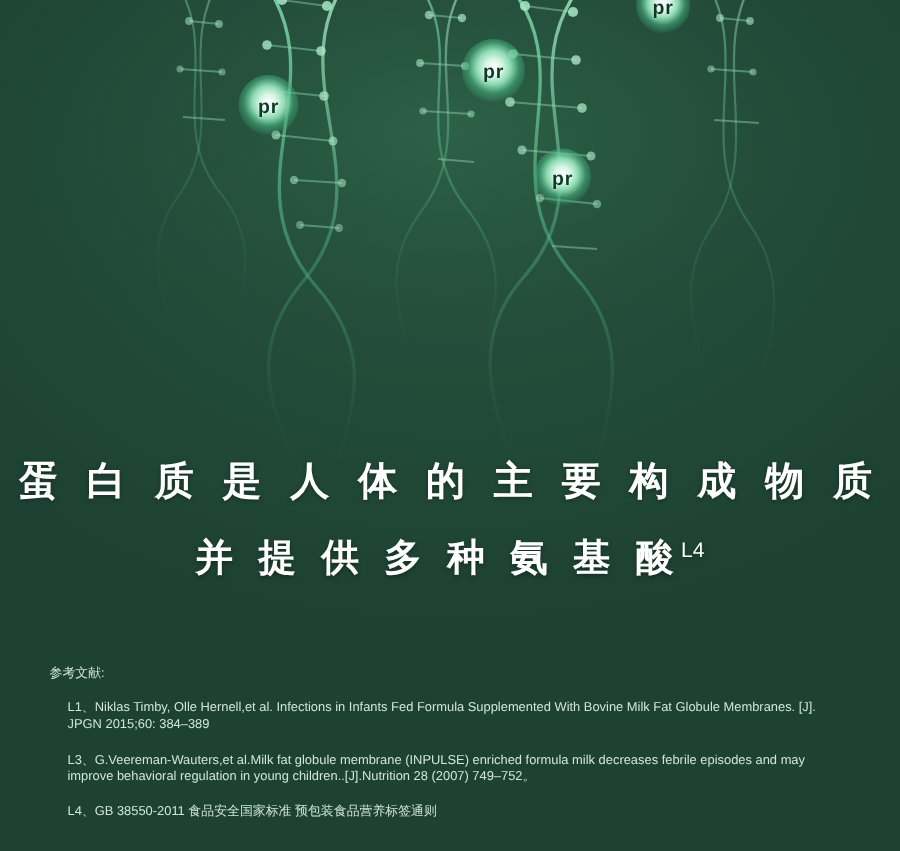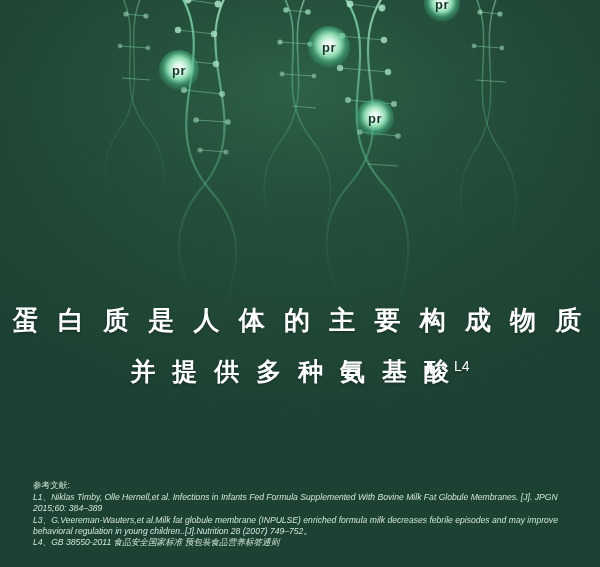--- a/index.html
+++ b/index.html
@@ -84,25 +84,23 @@
     left: 33px;
     top: 443px;
     width: 540px;
     color: #cfe6d8;
     font-size: 8.6px;
     line-height: 11.2px;
   }
   .refs-title {
     font-size: 8.6px;
     margin-bottom: 1px;
-    margin-top: 37px;
   }
   .ref-line {
-    margin: 0;
-    font-style: italic;
+    margin: 12px;
   }
 </style>
 </head>
 <body>
 
 <div class="poster">
 
   <div class="dna-layer">
     <svg width="600" height="320" viewBox="0 0 600 320" xmlns="http://www.w3.org/2000/svg" aria-hidden="true">
       <defs>

